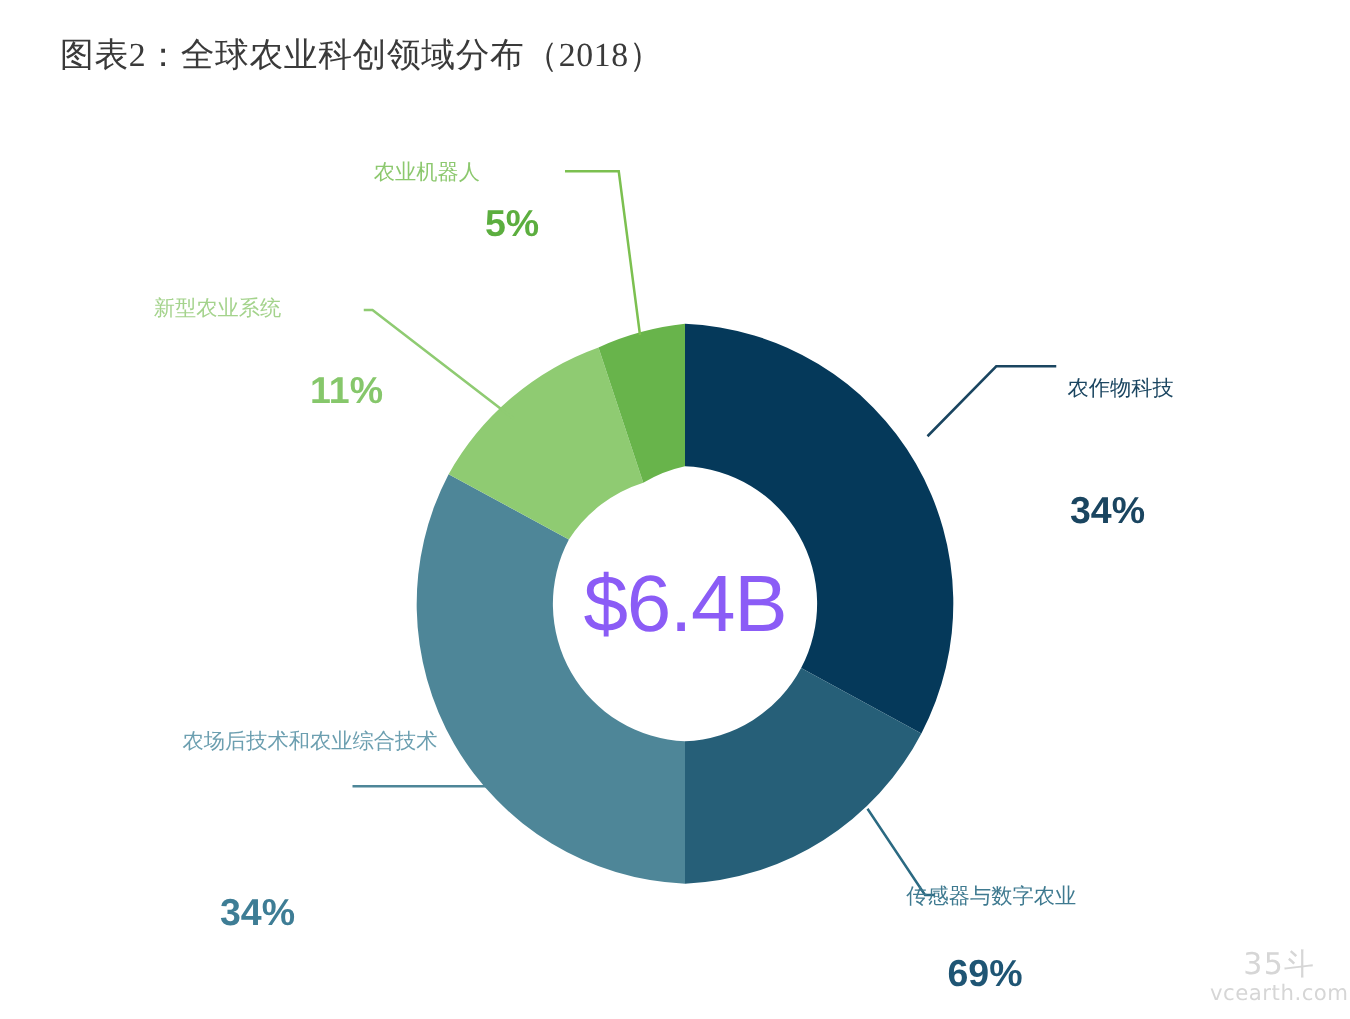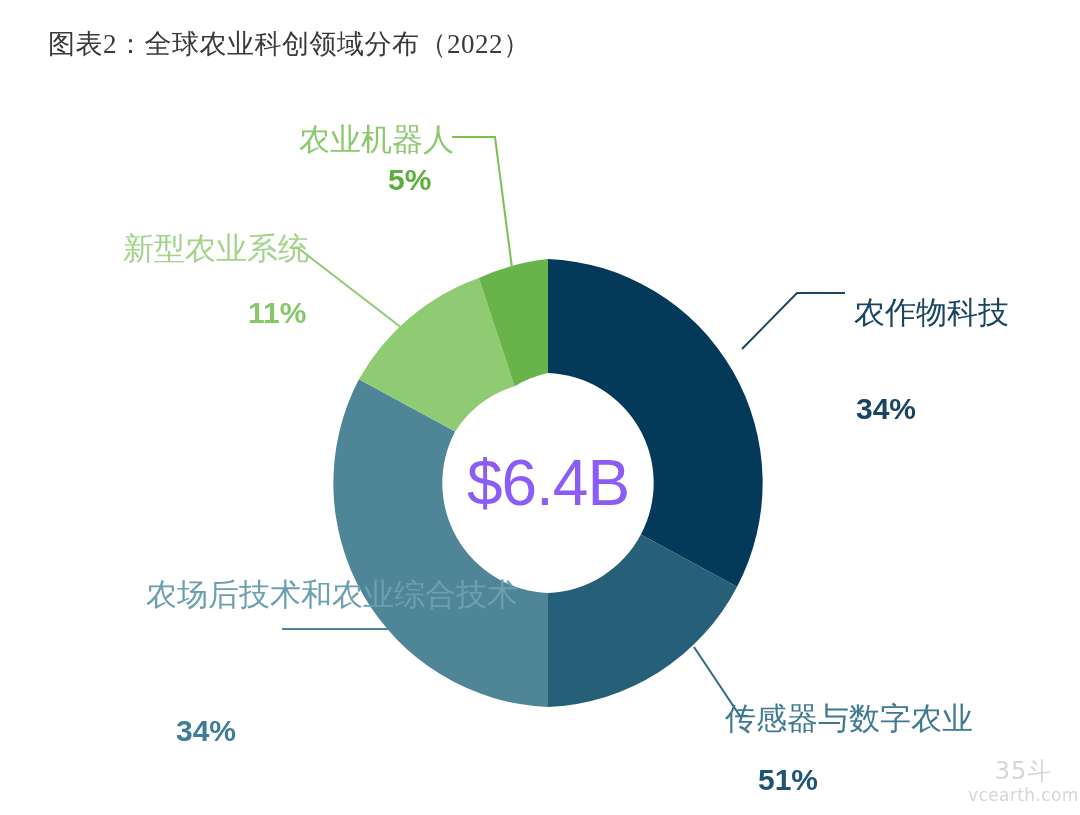--- a/index.html
+++ b/index.html
@@ -42,22 +42,22 @@
     font-size: 64px;
     color: #8b5cf6;
     font-family: "Liberation Sans", "DejaVu Sans", sans-serif;
     letter-spacing: -1px;
     pointer-events: none;
   }
 
   .cat-label {
     position: absolute;
     white-space: nowrap;
-    font-family: Liberation Sans, sans-serif;
-    font-size: 31px;
+    font-family: Liberation Mono, monospace;
+    font-size: 17px;
     line-height: 34px;
   }
   .cat-pct {
     position: absolute;
     white-space: nowrap;
     font-family: "Liberation Sans", "DejaVu Sans", sans-serif;
     font-weight: bold;
     font-size: 30px;
   }
 
@@ -95,21 +95,21 @@
   #watermark-url {
     font-family: "DejaVu Sans", sans-serif;
     font-size: 17px;
     letter-spacing: 0.4px;
     display: block;
   }
 </style>
 </head>
 <body>
 
-<div id="chart-title">图表2：全球农业科创领域分布（2022）</div>
+<div id="chart-title">图表2：全球农业科创领域分布（2018）</div>
 
 <svg id="donut-wrap" viewBox="0 0 1080 815" width="1080" height="815" xmlns="http://www.w3.org/2000/svg">
 
   <g>
 
     <path fill="#05395a" d="M 548 259
              A 224 224 0 0 1 737.1 586.7
              L 640.9 534.4
              A 110 110 0 0 0 548 373
              Z"></path>
@@ -147,21 +147,21 @@
     <polyline stroke="#7cc050" points="512,268 495,137 452,137"></polyline>
   </g>
 </svg>
 
 <div id="center-value">$6.4B</div>
 
 <div class="cat-label" id="label-crop-tech" style="color:#1a4560">农作物科技</div>
 <div class="cat-pct" id="pct-crop-tech" style="color:#1a4560">34%</div>
 
 <div class="cat-label" id="label-sensors" style="color:#3f7a90">传感器与数字农业</div>
-<div class="cat-pct" id="pct-sensors" style="color:#1f5574">51%</div>
+<div class="cat-pct" id="pct-sensors" style="color:#1f5574">69%</div>
 
 <div class="cat-label" id="label-postfarm" style="color:#6c9fb0">农场后技术和农业综合技术</div>
 <div class="cat-pct" id="pct-postfarm" style="color:#3e7d95">34%</div>
 
 <div class="cat-label" id="label-novel-systems" style="color:#a4d38c">新型农业系统</div>
 <div class="cat-pct" id="pct-novel-systems" style="color:#86c76b">11%</div>
 
 <div class="cat-label" id="label-ag-robots" style="color:#8cc86e">农业机器人</div>
 <div class="cat-pct" id="pct-ag-robots" style="color:#5cae3f">5%</div>
 

